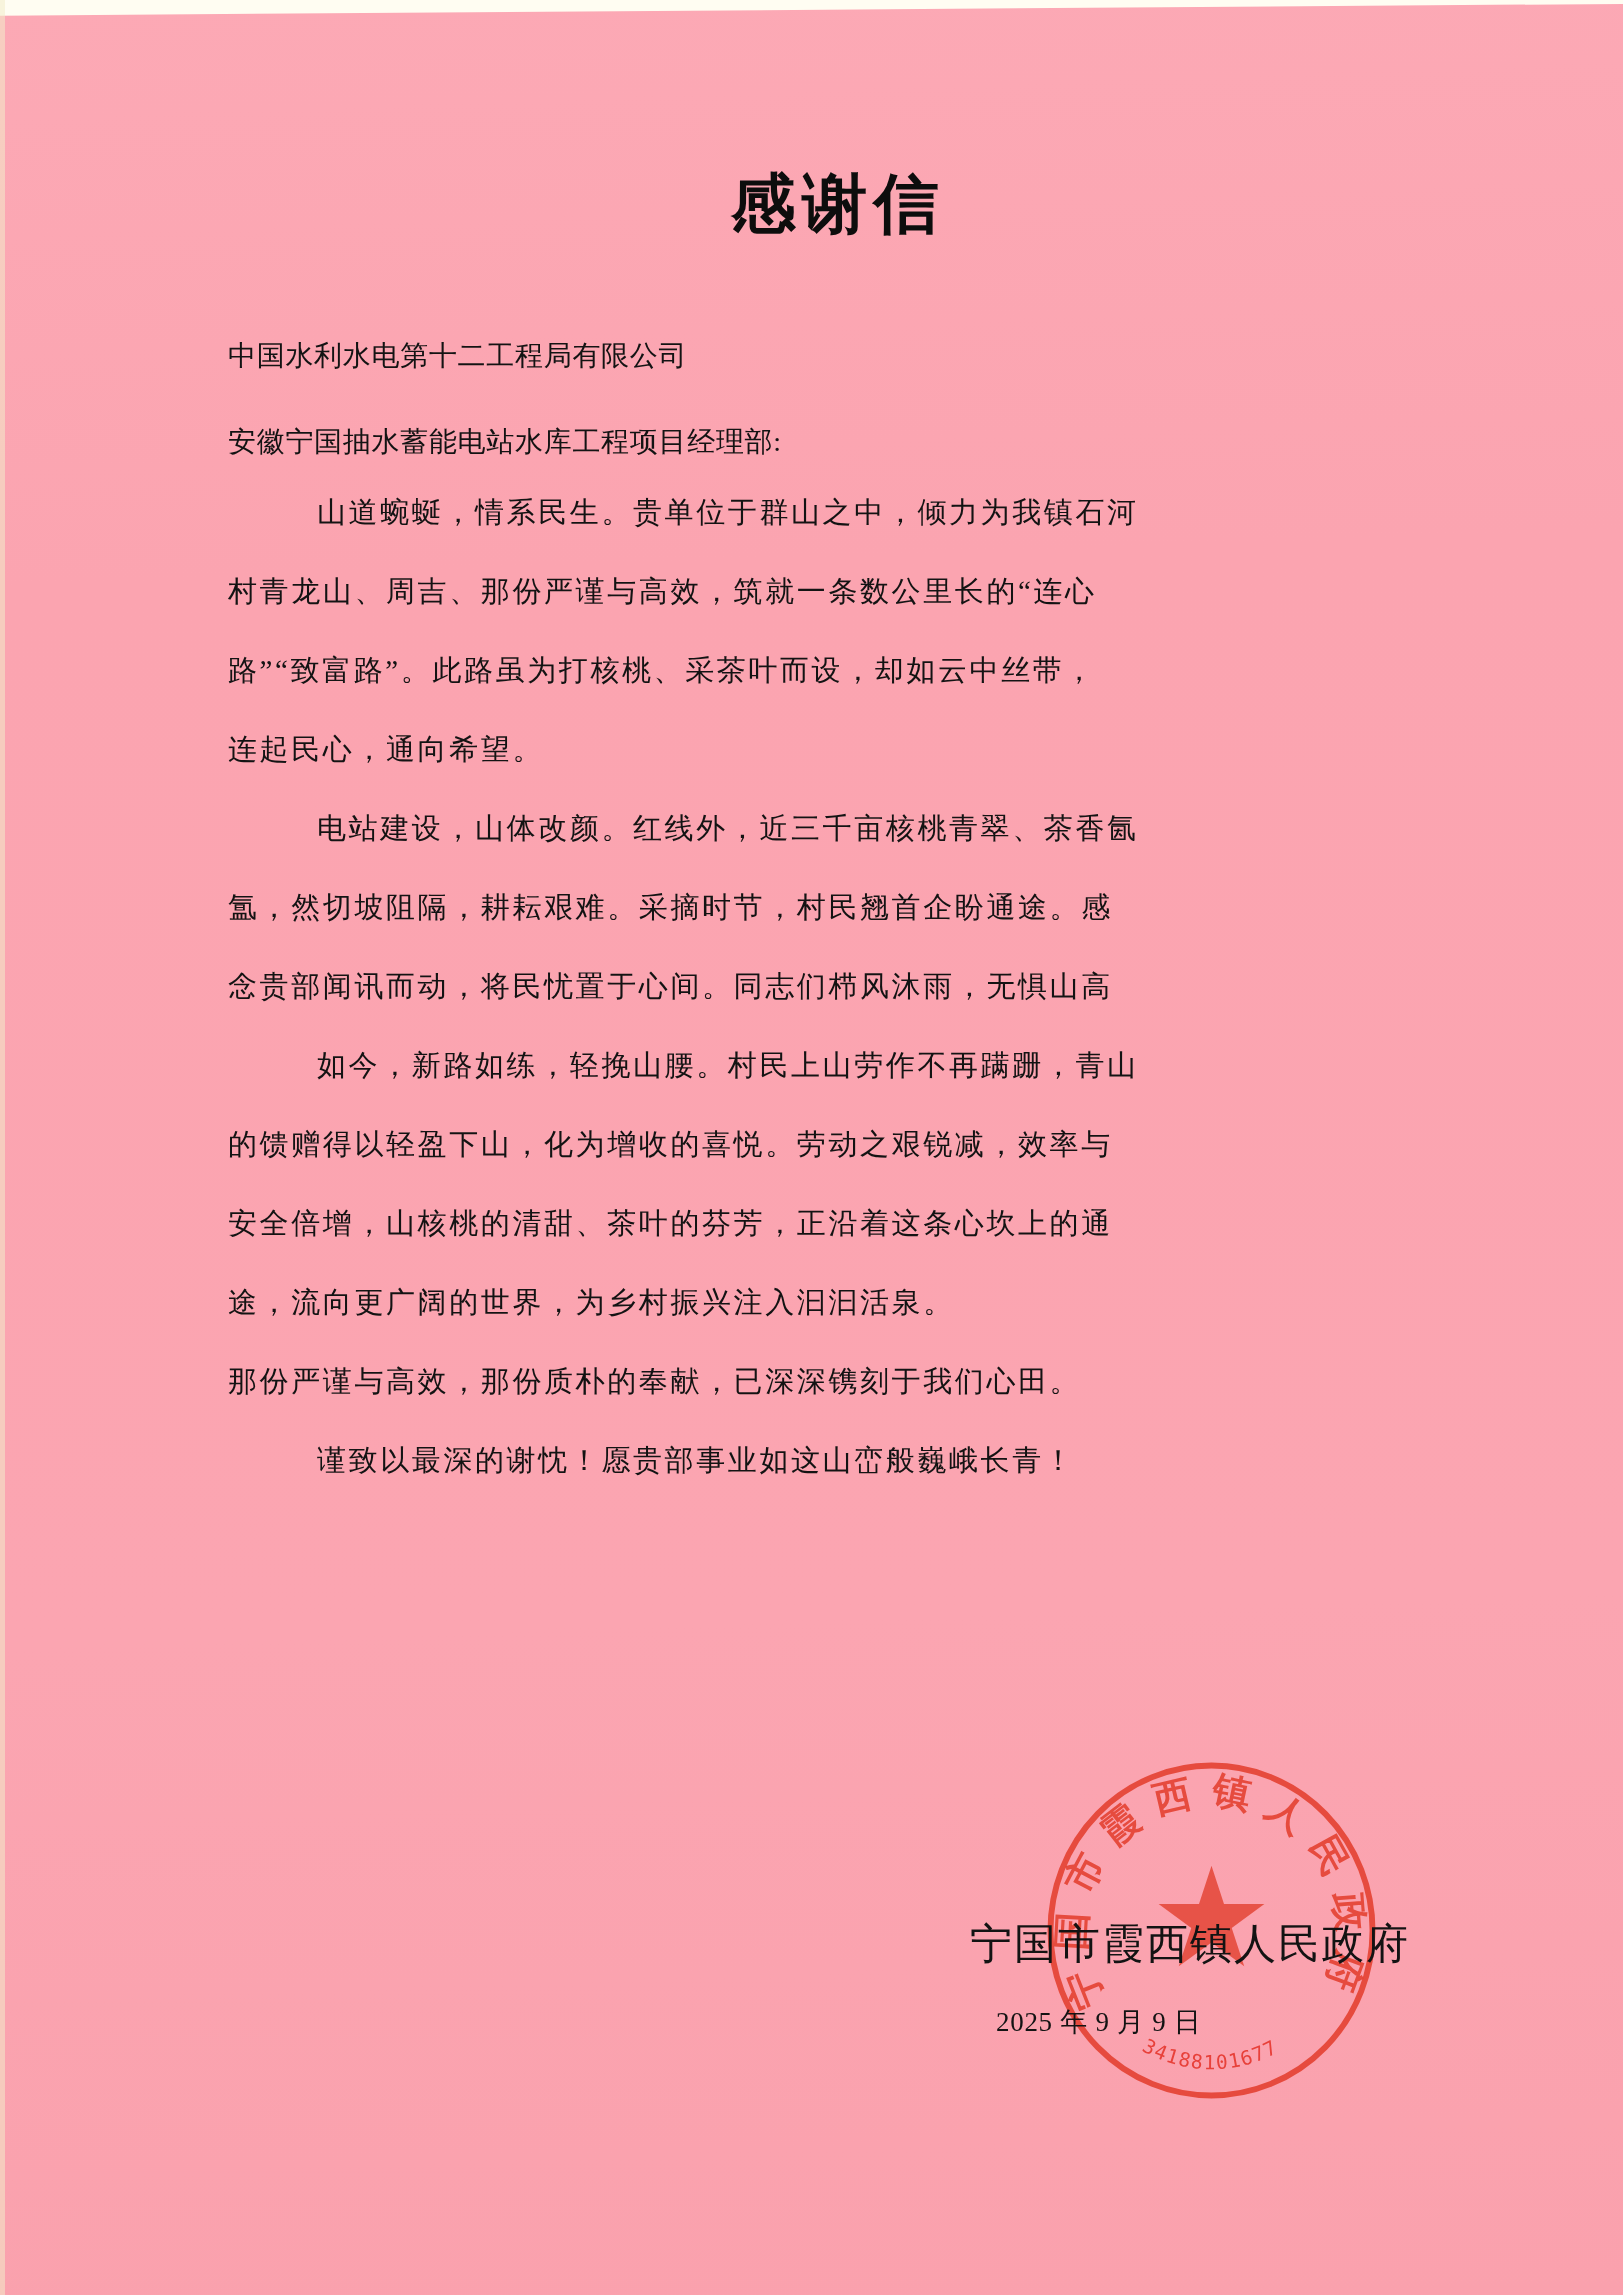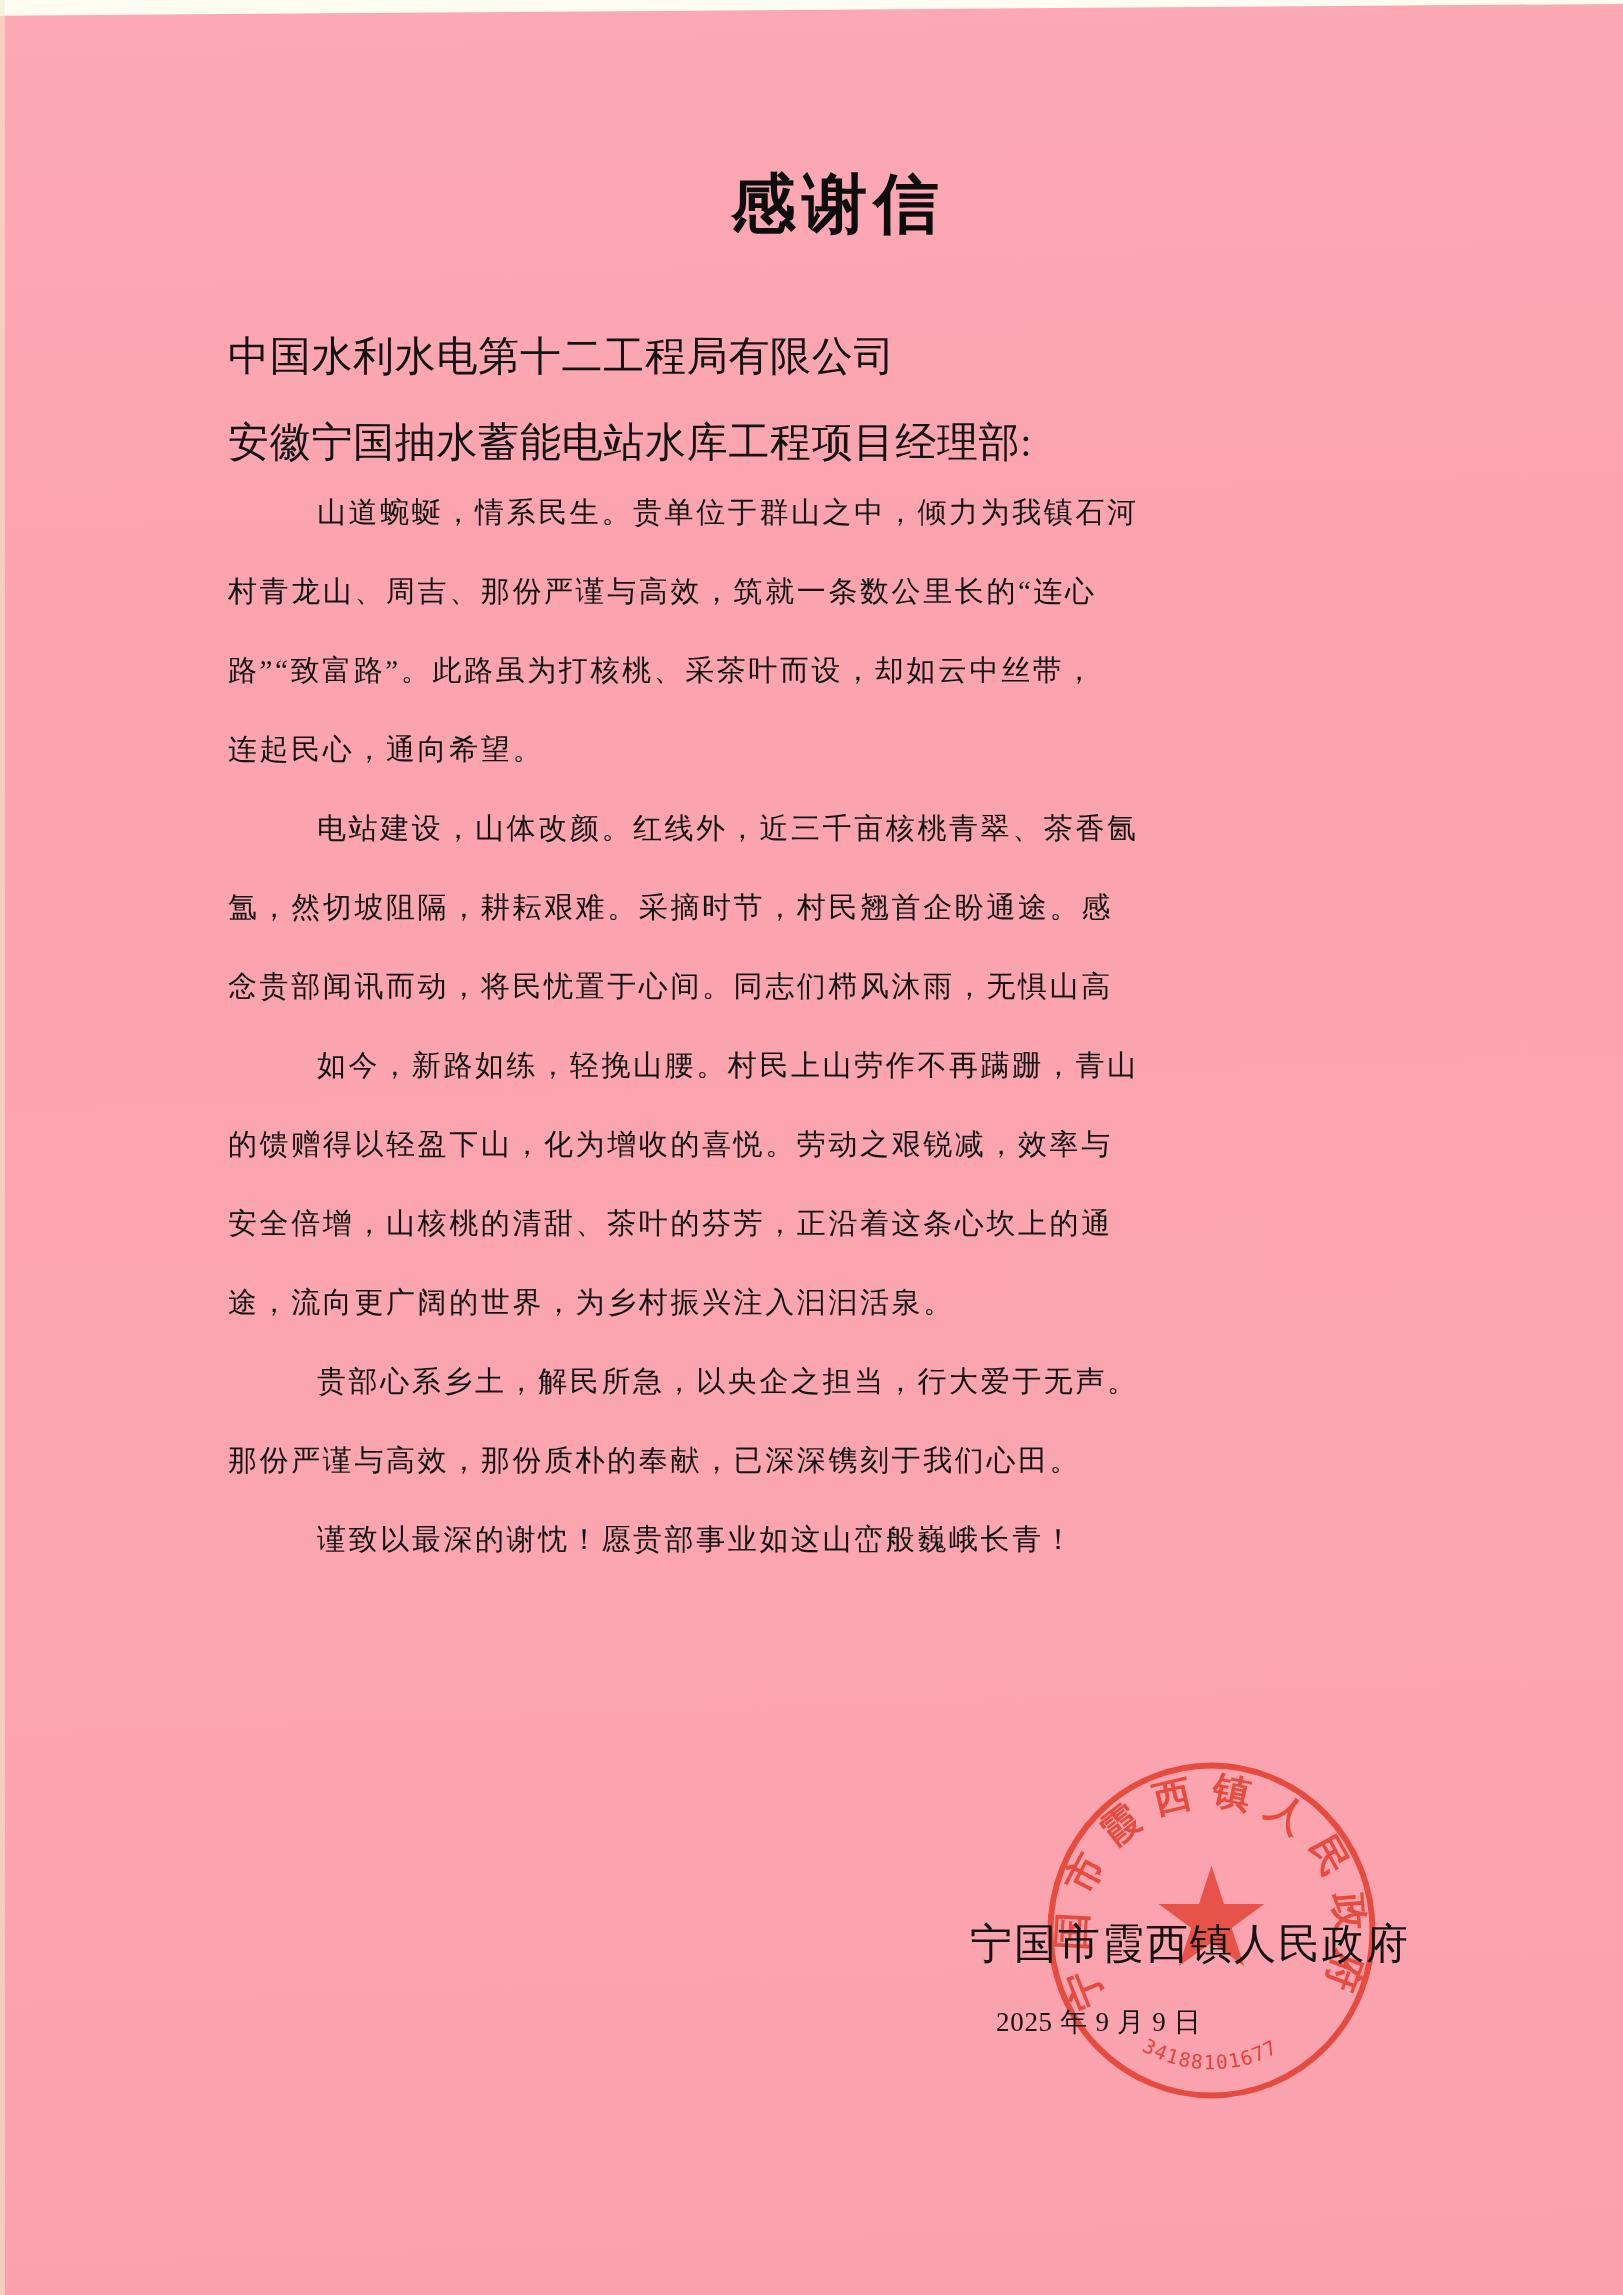--- a/index.html
+++ b/index.html
@@ -26,21 +26,21 @@
     text-align:center;
     font-family:"DejaVu Sans", sans-serif;
     font-weight:900;
     font-size:65px; line-height:92px;
     letter-spacing:6.5px;
     color:#0d0d0d;
     z-index:2;
   }
   .recipient {
     position:absolute; top:313px; left:228px; right:131px;
-    font-size:41px; letter-spacing:0.7px; z-index:2;
+    font-size:28px; letter-spacing:0.7px; z-index:2;
   }
   .recipient .line { height:86px; line-height:86px; white-space:nowrap; }
   .body-block {
     position:absolute; top:473px; left:228px; right:118px;
     font-size:29px; letter-spacing:2.6px; z-index:2;
   }
   .body-block .line { height:79px; line-height:79px; white-space:nowrap; }
   .body-block .line.indent { padding-left:89px; }
   .signature {
     position:absolute; top:1905px; left:970px;
@@ -82,21 +82,20 @@
       <div class="line">村青龙山、周吉、那份严谨与高效，筑就一条数公里长的“连心</div>
       <div class="line">路”“致富路”。此路虽为打核桃、采茶叶而设，却如云中丝带，</div>
       <div class="line">连起民心，通向希望。</div>
       <div class="line indent">电站建设，山体改颜。红线外，近三千亩核桃青翠、茶香氤</div>
       <div class="line">氲，然切坡阻隔，耕耘艰难。采摘时节，村民翘首企盼通途。感</div>
       <div class="line">念贵部闻讯而动，将民忧置于心间。同志们栉风沐雨，无惧山高</div>
       <div class="line indent">如今，新路如练，轻挽山腰。村民上山劳作不再蹒跚，青山</div>
       <div class="line">的馈赠得以轻盈下山，化为增收的喜悦。劳动之艰锐减，效率与</div>
       <div class="line">安全倍增，山核桃的清甜、茶叶的芬芳，正沿着这条心坎上的通</div>
       <div class="line">途，流向更广阔的世界，为乡村振兴注入汩汩活泉。</div>
-      <div class="line indent">贵部心系乡土，解民所急，以央企之担当，行大爱于无声。</div>
       <div class="line">那份严谨与高效，那份质朴的奉献，已深深镌刻于我们心田。</div>
       <div class="line indent">谨致以最深的谢忱！愿贵部事业如这山峦般巍峨长青！</div>
     </div>
 
   <svg class="seal" viewBox="0 0 524 524" xmlns="http://www.w3.org/2000/svg">
     <defs>
       <path id="ringPath" d="M 103.9 372.8 A 193 193 0 1 1 420.1 372.8" fill="none"></path>
       <path id="serialPath" d="M 152.8 443.7 A 212 212 0 0 0 371.2 443.7" fill="none"></path>
     </defs>
     <ellipse cx="262" cy="262" rx="246" ry="252" fill="none" stroke="#e23a28" stroke-width="9" stroke-opacity="0.9"></ellipse>

